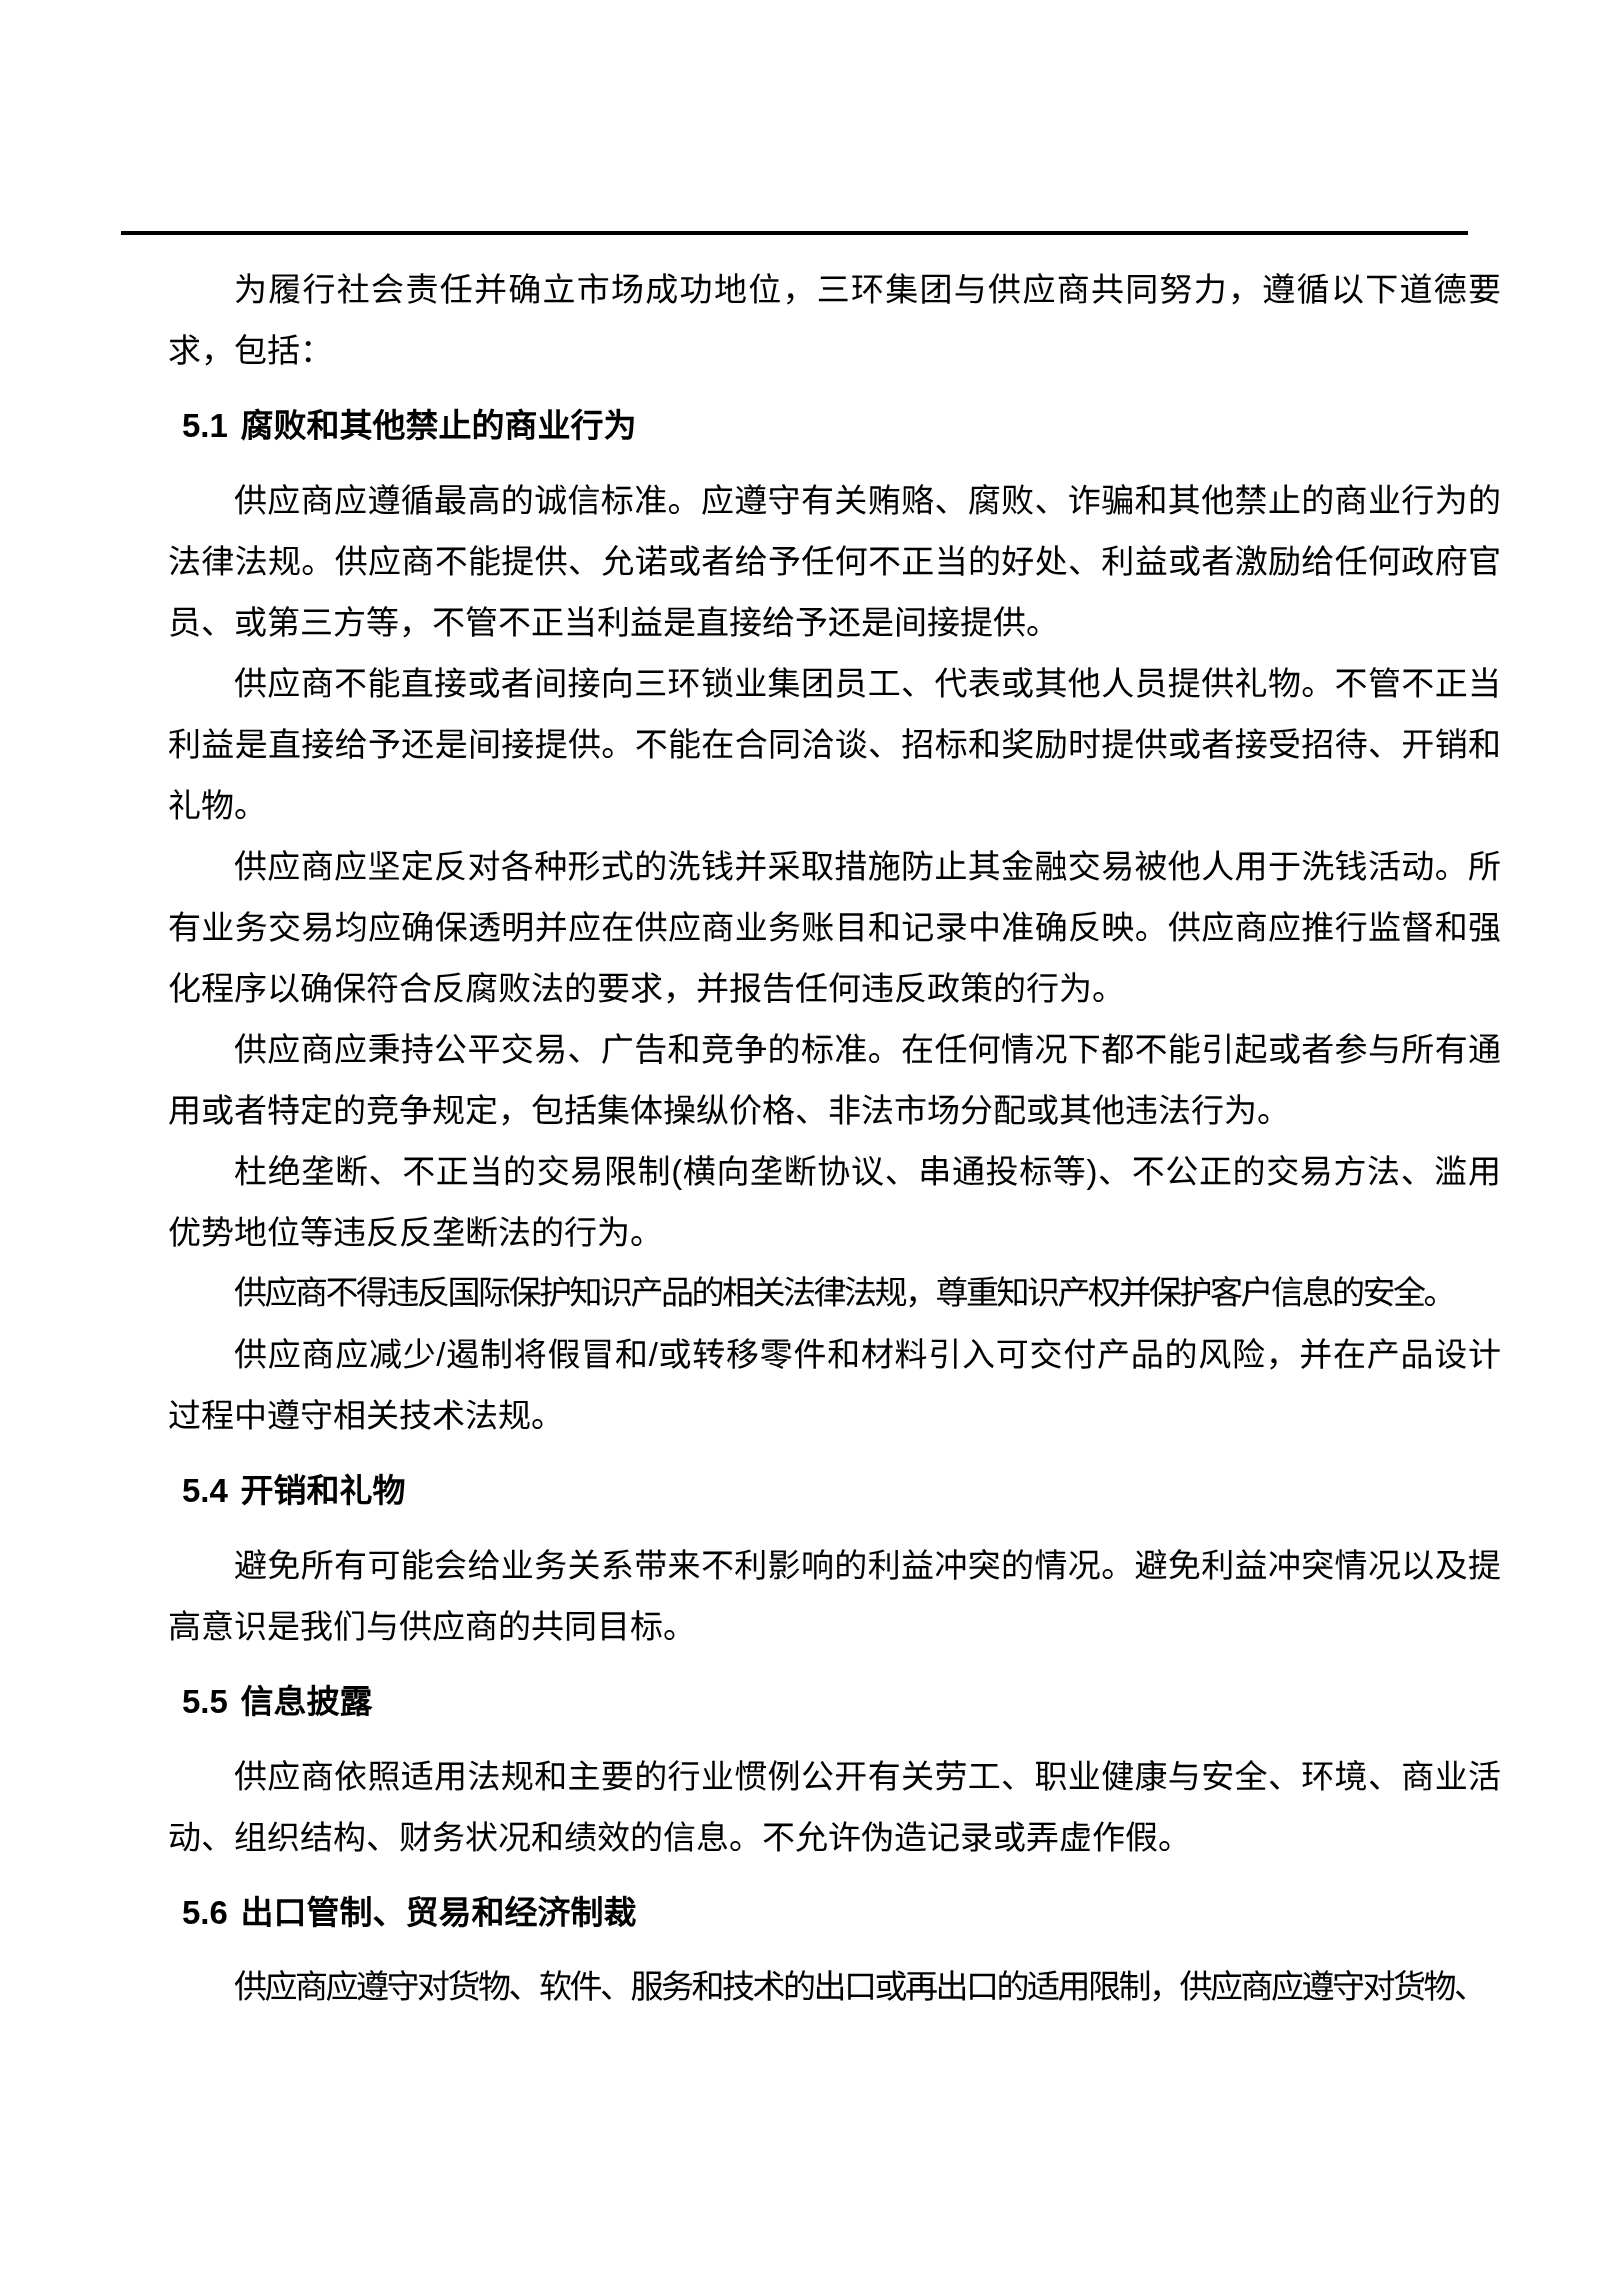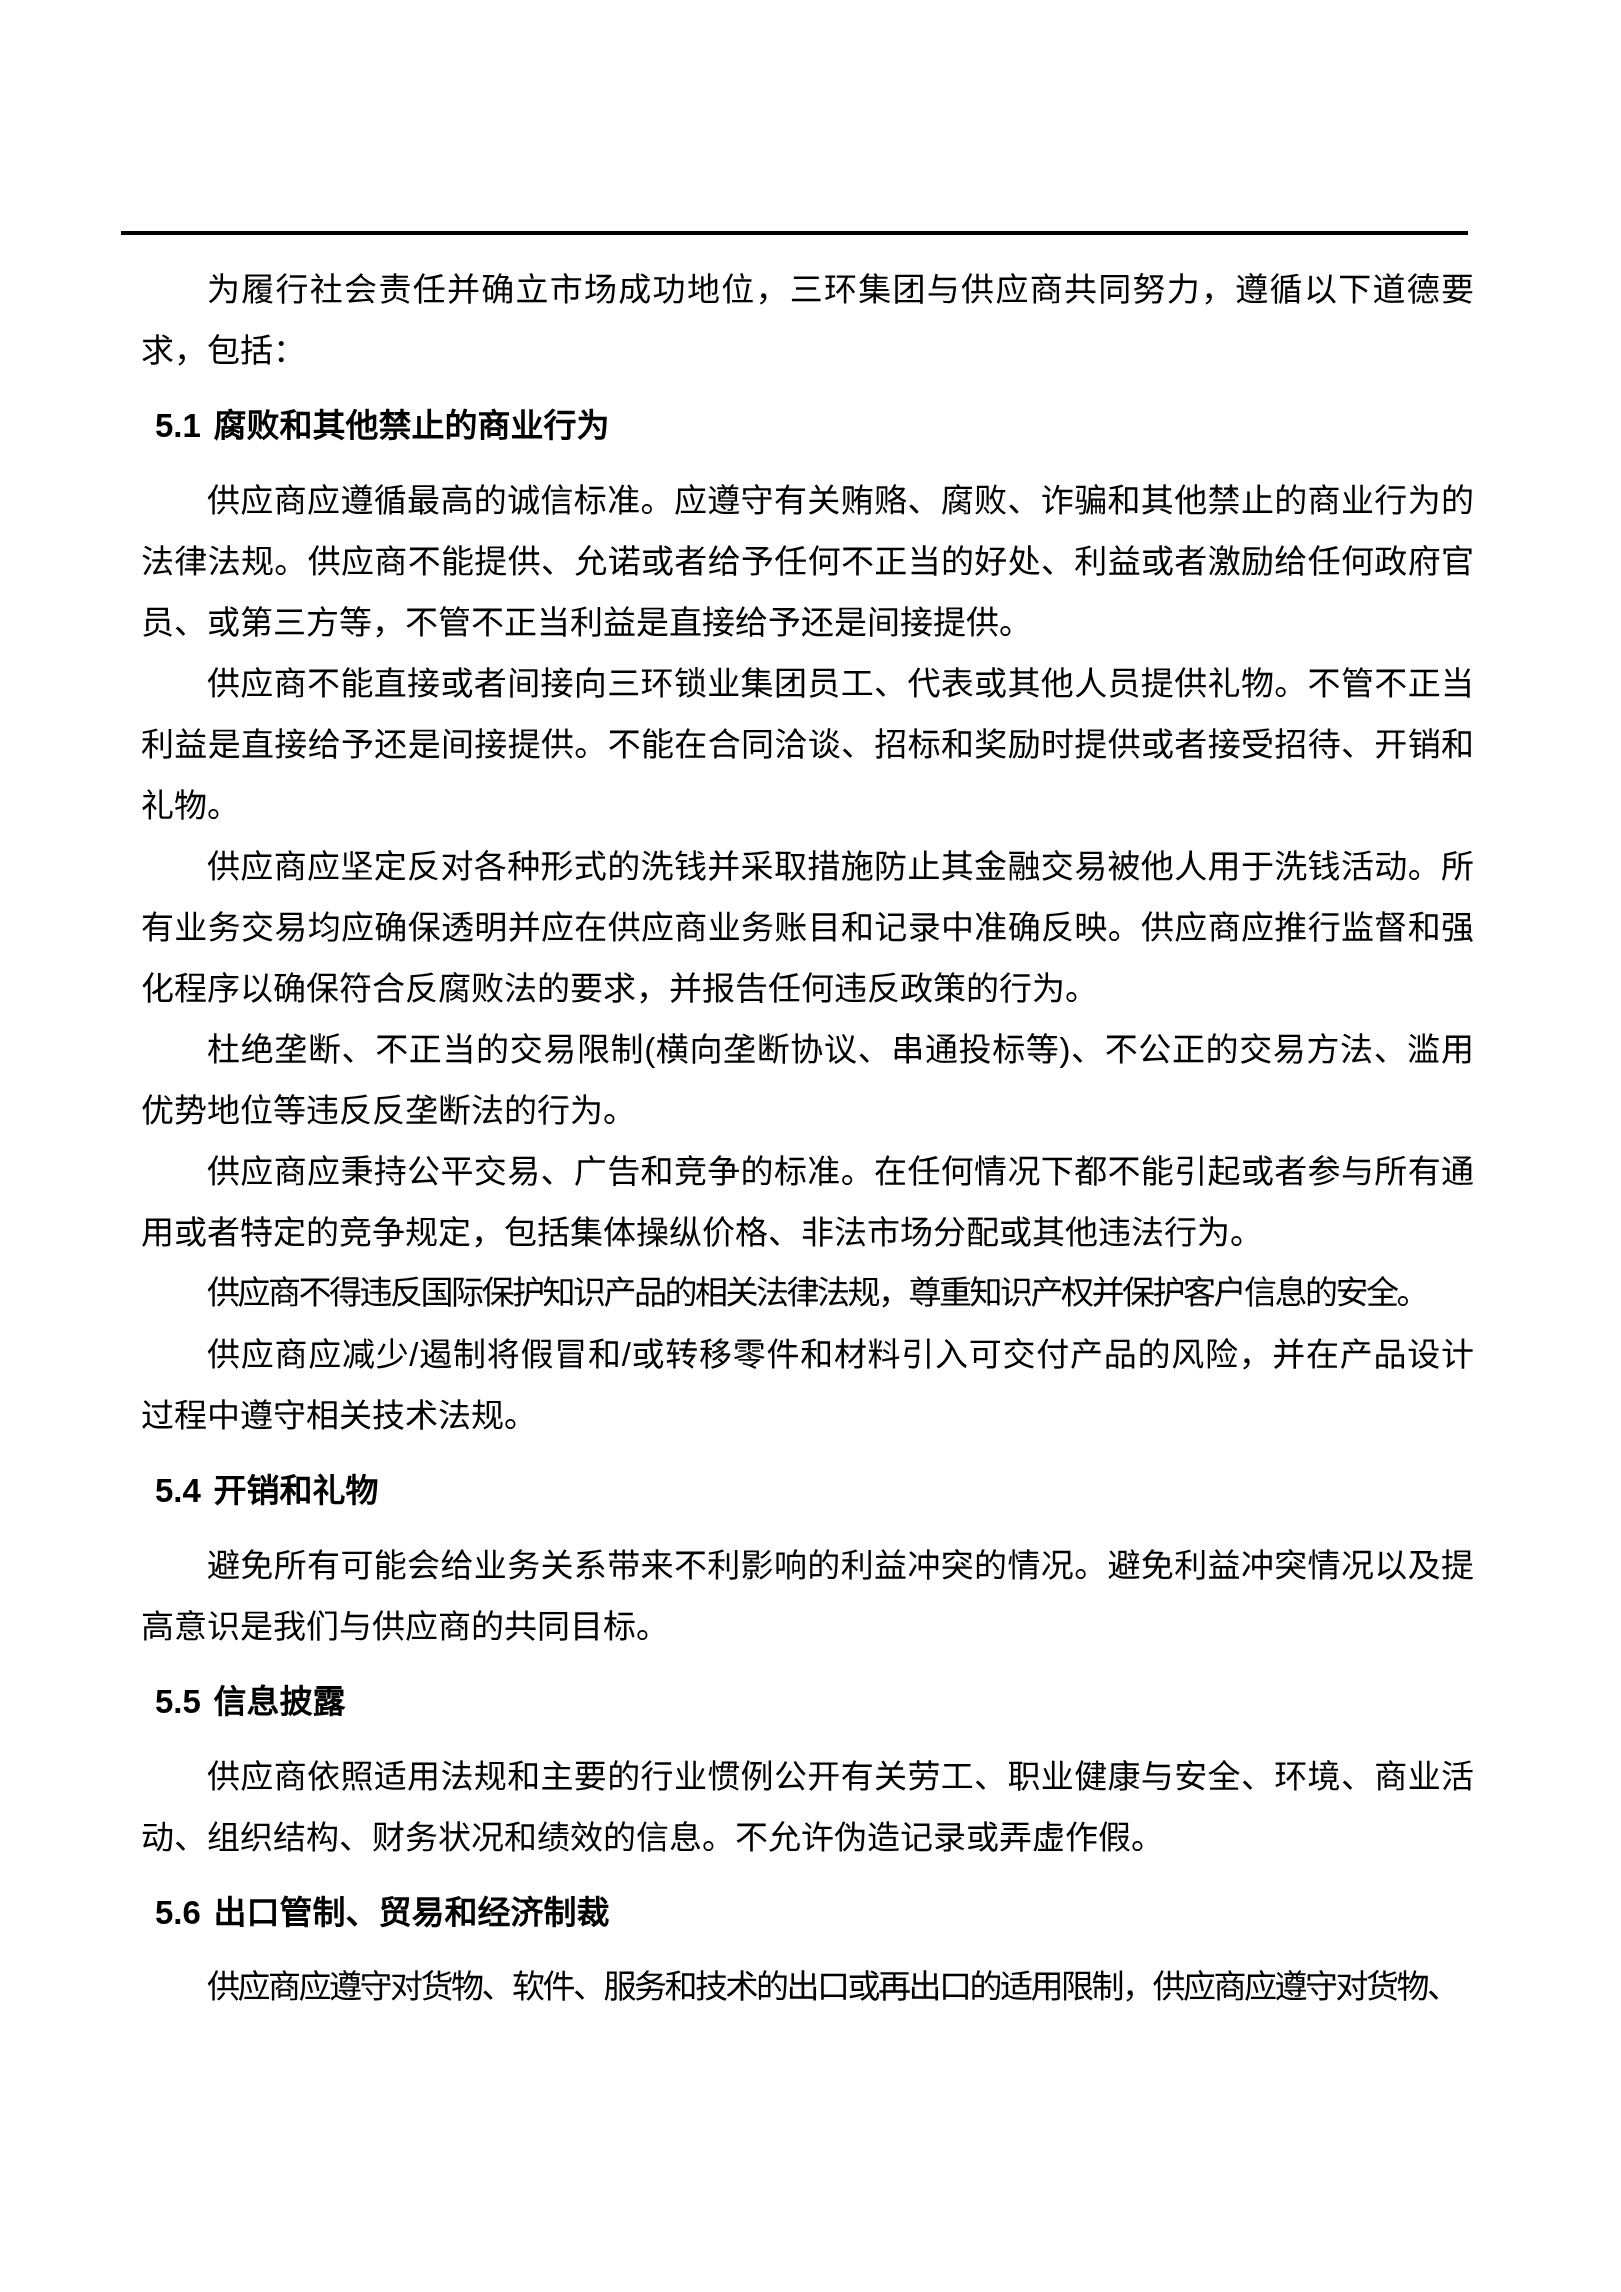--- a/index.html
+++ b/index.html
@@ -23,21 +23,21 @@
   .header-rule {
     position: absolute;
     left: 121px;
     top: 231px;
     width: 1347px;
     height: 3.9px;
     background: #000000;
   }
   .content {
     position: absolute;
-    left: 141px;
+    left: 168px;
     top: 259px;
     width: 1333px;
     font-size: 33px;
     line-height: 61px;
     text-align: justify;
     text-justify: inter-ideograph;
     line-break: strict;
   }
   p.body-par {
     margin: 0;
@@ -71,22 +71,22 @@
   <section>
     <h2 class="section-heading">
       <span class="sec-num">5.1</span><span class="sec-title">腐败和其他禁止的商业行为</span>
     </h2>
     <p class="body-par">供应商应遵循最高的诚信标准。应遵守有关贿赂、腐败、诈骗和其他禁止的商业行为的法律法规。供应商不能提供、允诺或者给予任何不正当的好处、利益或者激励给任何政府官员、或第三方等，不管不正当利益是直接给予还是间接提供。</p>
           <p class="body-par">供应商不能直接或者间接向三环锁业集团员工、代表或其他人员提供礼物。不管不正当利益是直接给予还是间接提供。不能在合同洽谈、招标和奖励时提供或者接受招待、开销和礼物。</p>
           <p class="body-par">供应商应坚定反对各种形式的洗钱并采取措施防止其金融交易被他人用于洗钱活动。所有业务交易均应确保透明并应在供应商业务账目和记录中准确反映。供应商应推行监督和强化程序以确保符合反腐败法的要求，并报告任何违反政策的行为。</p>
   </section>
 
   <section>
-    <p class="body-par">杜绝垄断、不正当的交易限制(横向垄断协议、串通投标等)、不公正的交易方法、滥用优势地位等违反反垄断法的行为。</p>
-          <p class="body-par">供应商应秉持公平交易、广告和竞争的标准。在任何情况下都不能引起或者参与所有通用或者特定的竞争规定，包括集体操纵价格、非法市场分配或其他违法行为。</p>
+    <p class="body-par">供应商应秉持公平交易、广告和竞争的标准。在任何情况下都不能引起或者参与所有通用或者特定的竞争规定，包括集体操纵价格、非法市场分配或其他违法行为。</p>
+          <p class="body-par">杜绝垄断、不正当的交易限制(横向垄断协议、串通投标等)、不公正的交易方法、滥用优势地位等违反反垄断法的行为。</p>
           <p class="body-par compress">供应商不得违反国际保护知识产品的相关法律法规，尊重知识产权并保护客户信息的安全。</p>
   </section>
 
   <section>
     <p class="body-par">供应商应减少/遏制将假冒和/或转移零件和材料引入可交付产品的风险，并在产品设计过程中遵守相关技术法规。</p>
   </section>
 
   <section>
     <h2 class="section-heading">
       <span class="sec-num">5.4</span><span class="sec-title">开销和礼物</span>

